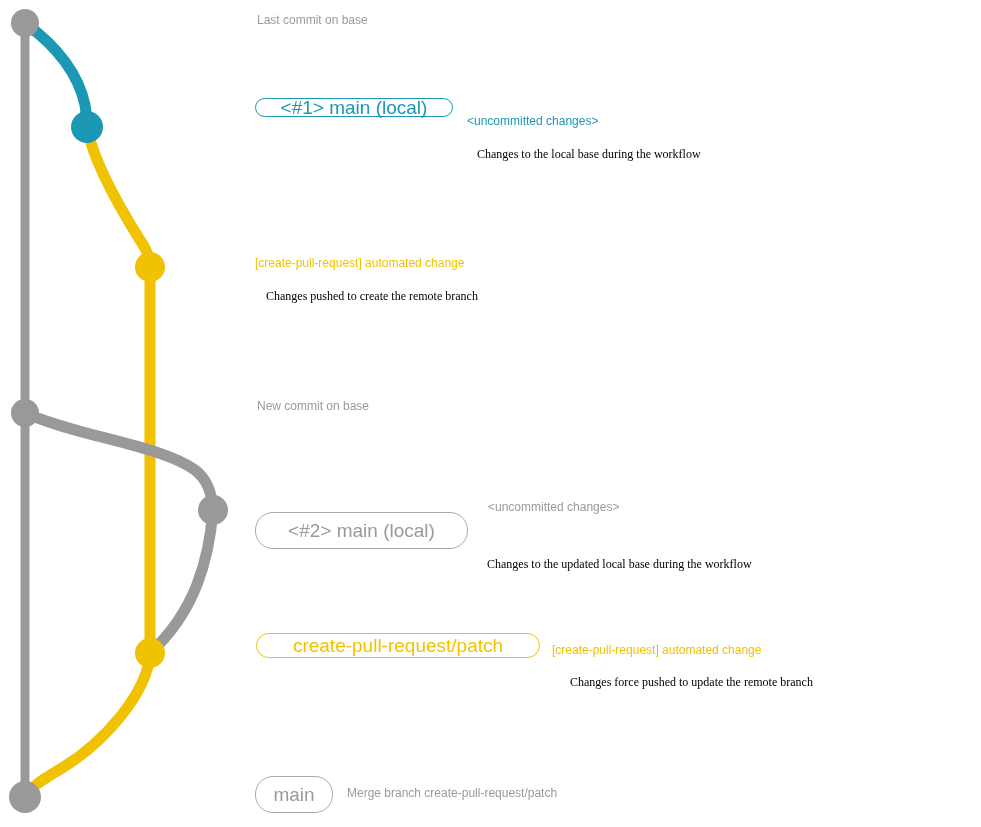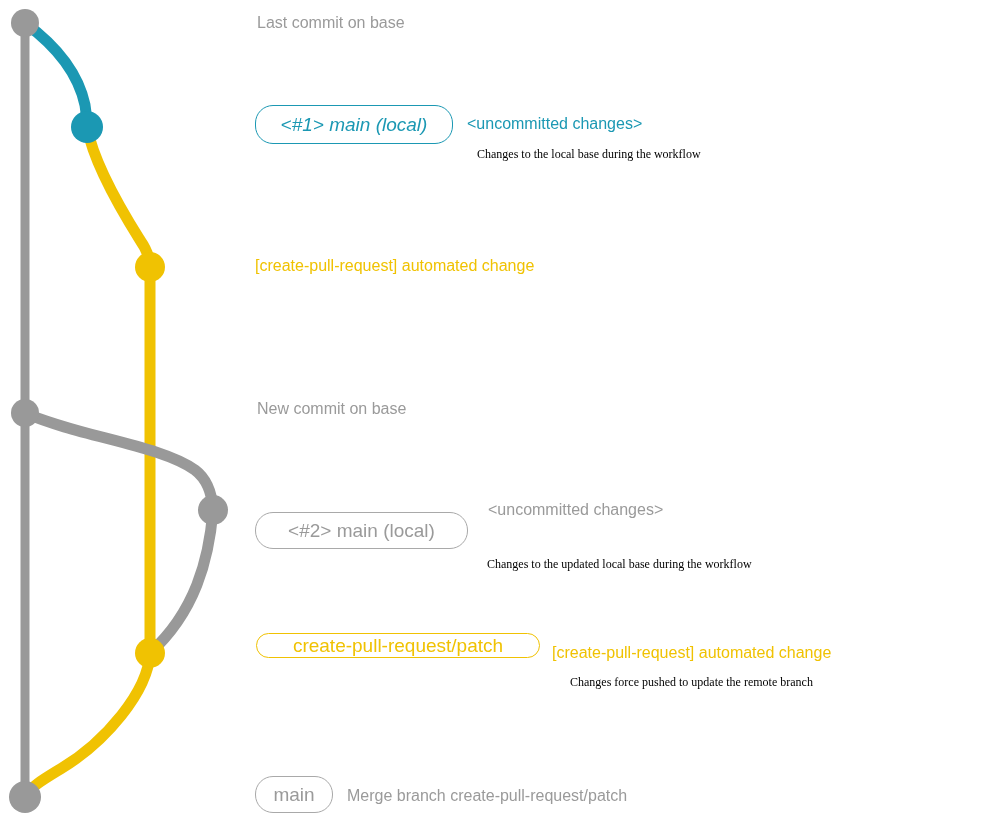--- a/index.html
+++ b/index.html
@@ -6,21 +6,21 @@
   #stage {
     position:relative;
     width:981px; height:827px;
     background:#ffffff;
     overflow:hidden;
     font-family:"Liberation Sans", sans-serif;
   }
   #graph-svg { position:absolute; left:0; top:0; }
 
   .lbl { position:absolute; white-space:nowrap; line-height:1.2; }
-  .sans20 { font-size:16px; }
+  .sans20 { font-size:12px; }
   .gray-text   { color:#9a9a9a; }
   .teal-text   { color:#1b98b3; }
   .yellow-text { color:#f0c202; }
   .caption {
     position:absolute; white-space:nowrap;
     font-family:"Liberation Serif", serif;
     font-size:12px; color:#000000; line-height:1.2;
   }
   .pill {
     position:absolute;
@@ -58,25 +58,26 @@
     <circle cx="87" cy="127" r="16" fill="#1b98b3"></circle>
     <circle cx="150" cy="267" r="15" fill="#f0c202"></circle>
     <circle cx="25" cy="413" r="14" fill="#999999"></circle>
     <circle cx="213" cy="510" r="15" fill="#999999"></circle>
     <circle cx="150" cy="653" r="15" fill="#f0c202"></circle>
     <circle cx="25" cy="797" r="16" fill="#999999"></circle>
   </svg>
 
   <div class="lbl sans20 gray-text" style="left:257px; top:13px;">Last commit on base</div>
 
-  <div class="pill pill-teal" style="left:255px; top:105px; width:198px; height:39px;font-style:italic;">&lt;#1&gt; main (local)</div>
+  <div class="pill pill-teal" style="left:255px; top:98px; width:198px; height:19px;">&lt;#1&gt; main (local)</div>
   <div class="lbl sans20 teal-text" style="left:467px; top:114px;">&lt;uncommitted changes&gt;</div>
   <div class="caption" style="left:477px; top:147px;">Changes to the local base during the workflow</div>
 
   <div class="lbl sans20 yellow-text" style="left:255px; top:256px;">[create-pull-request] automated change</div>
+  <div class="caption" style="left:266px; top:289px;">Changes pushed to create the remote branch</div>
 
   <div class="lbl sans20 gray-text" style="left:257px; top:399px;">New commit on base</div>
 
   <div class="pill pill-gray" style="left:255px; top:493px; width:213px; height:37px;margin-top:19px;">&lt;#2&gt; main (local)</div>
   <div class="lbl sans20 gray-text" style="left:488px; top:500px;">&lt;uncommitted changes&gt;</div>
   <div class="caption" style="left:487px; top:533px;margin-top:24px;">Changes to the updated local base during the workflow</div>
 
   <div class="pill pill-yellow" style="left:256px; top:633px; width:284px; height:25px; border-radius:21px;">create-pull-request/patch</div>
   <div class="lbl sans20 yellow-text" style="left:552px; top:643px;">[create-pull-request] automated change</div>
   <div class="caption" style="left:570px; top:675px;">Changes force pushed to update the remote branch</div>

